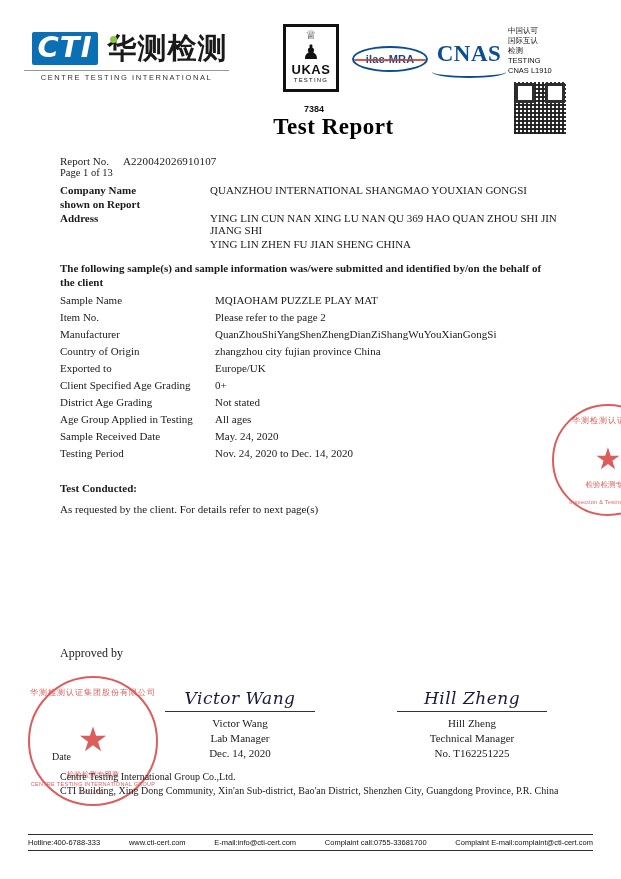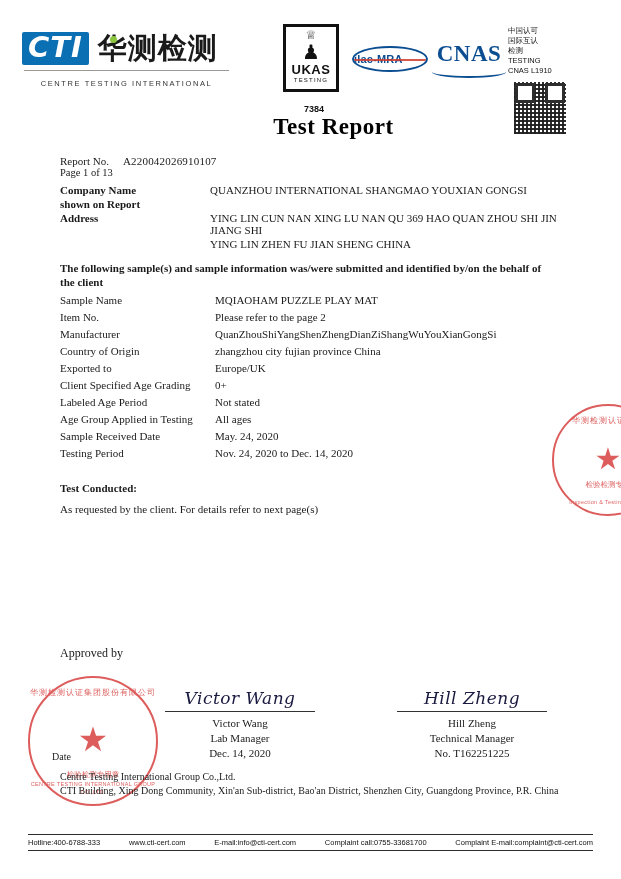--- a/index.html
+++ b/index.html
@@ -33,20 +33,21 @@
   
   .cti-logo {
     position: absolute;
     left: 22px;
     top: 18px;
     width: 215px;
   }
   .cti-row {
     display: flex;
     align-items: center;
+    justify-content: center;
   }
   .cti-mark {
     font-family: "DejaVu Sans", sans-serif;
     font-weight: bold;
     font-style: italic;
     font-size: 29px;
     color: #ffffff;
     background: #0b6fb4;
     padding: 1px 6px 3px 6px;
     letter-spacing: 1px;
@@ -72,21 +73,21 @@
     line-height: 1;
   }
   .cti-sub {
     font-family: "Liberation Sans", sans-serif;
     font-size: 7.5px;
     color: #333;
     letter-spacing: 1.6px;
     margin-top: 5px;
     margin-left: 2px;
     border-top: 1px solid #999;
-    padding-top: 8px;
+    padding-top: 2px;
     width: 205px;
     text-align: center;
   }
 
   
   .ukas {
     position: absolute;
     left: 283px;
     top: 10px;
     width: 62px;
@@ -151,20 +152,21 @@
     box-sizing: border-box;
     position: relative;
     overflow: hidden;
     background: #fff;
   }
   .ilac-text {
     font-family: "Liberation Sans", sans-serif;
     font-size: 11px;
     font-weight: bold;
     color: #0b4d91;
+    text-align: center;
     line-height: 22px;
     letter-spacing: 0.2px;
   }
   .ilac-bar {
     position: absolute;
     left: 0; top: 11px;
     width: 76px; height: 2px;
     background: #d23b2d;
     opacity: .85;
   }
@@ -547,21 +549,21 @@
       </tr>
       <tr>
         <td class="k">Exported to</td>
         <td class="v">Europe/UK</td>
       </tr>
       <tr>
         <td class="k">Client Specified Age Grading</td>
         <td class="v">0+</td>
       </tr>
       <tr>
-        <td class="k">Labeled Age Period</td>
+        <td class="k">District Age Grading</td>
         <td class="v">Not stated</td>
       </tr>
       <tr>
         <td class="k">Age Group Applied in Testing</td>
         <td class="v">All ages</td>
       </tr>
       <tr>
         <td class="k">Sample Received Date</td>
         <td class="v">May. 24, 2020</td>
       </tr>

